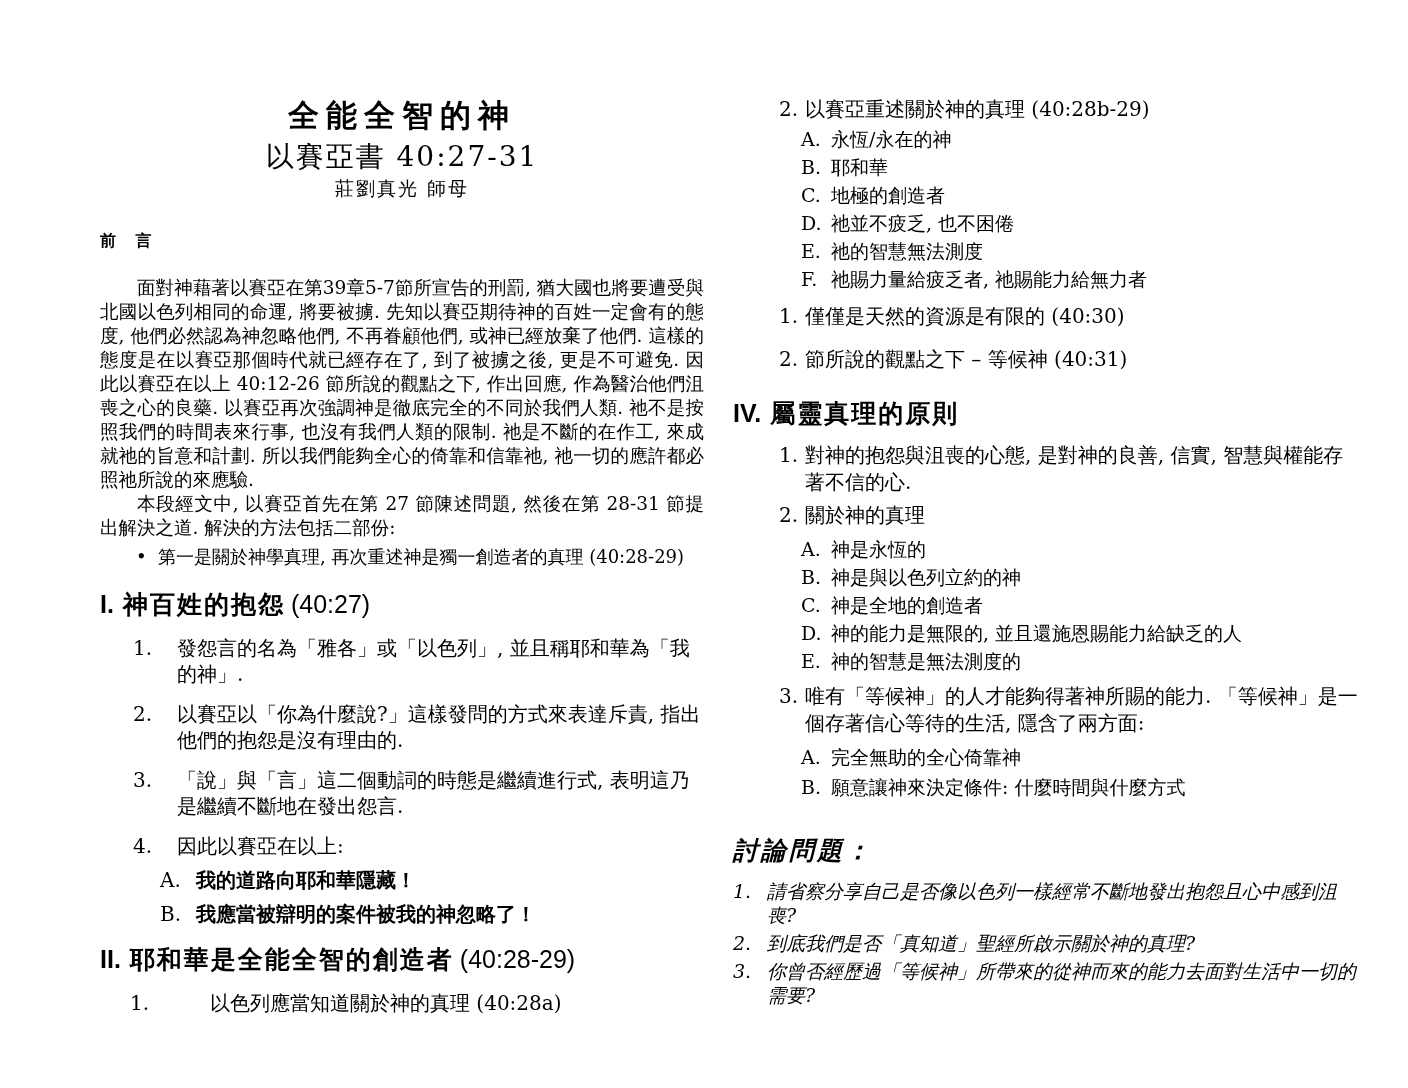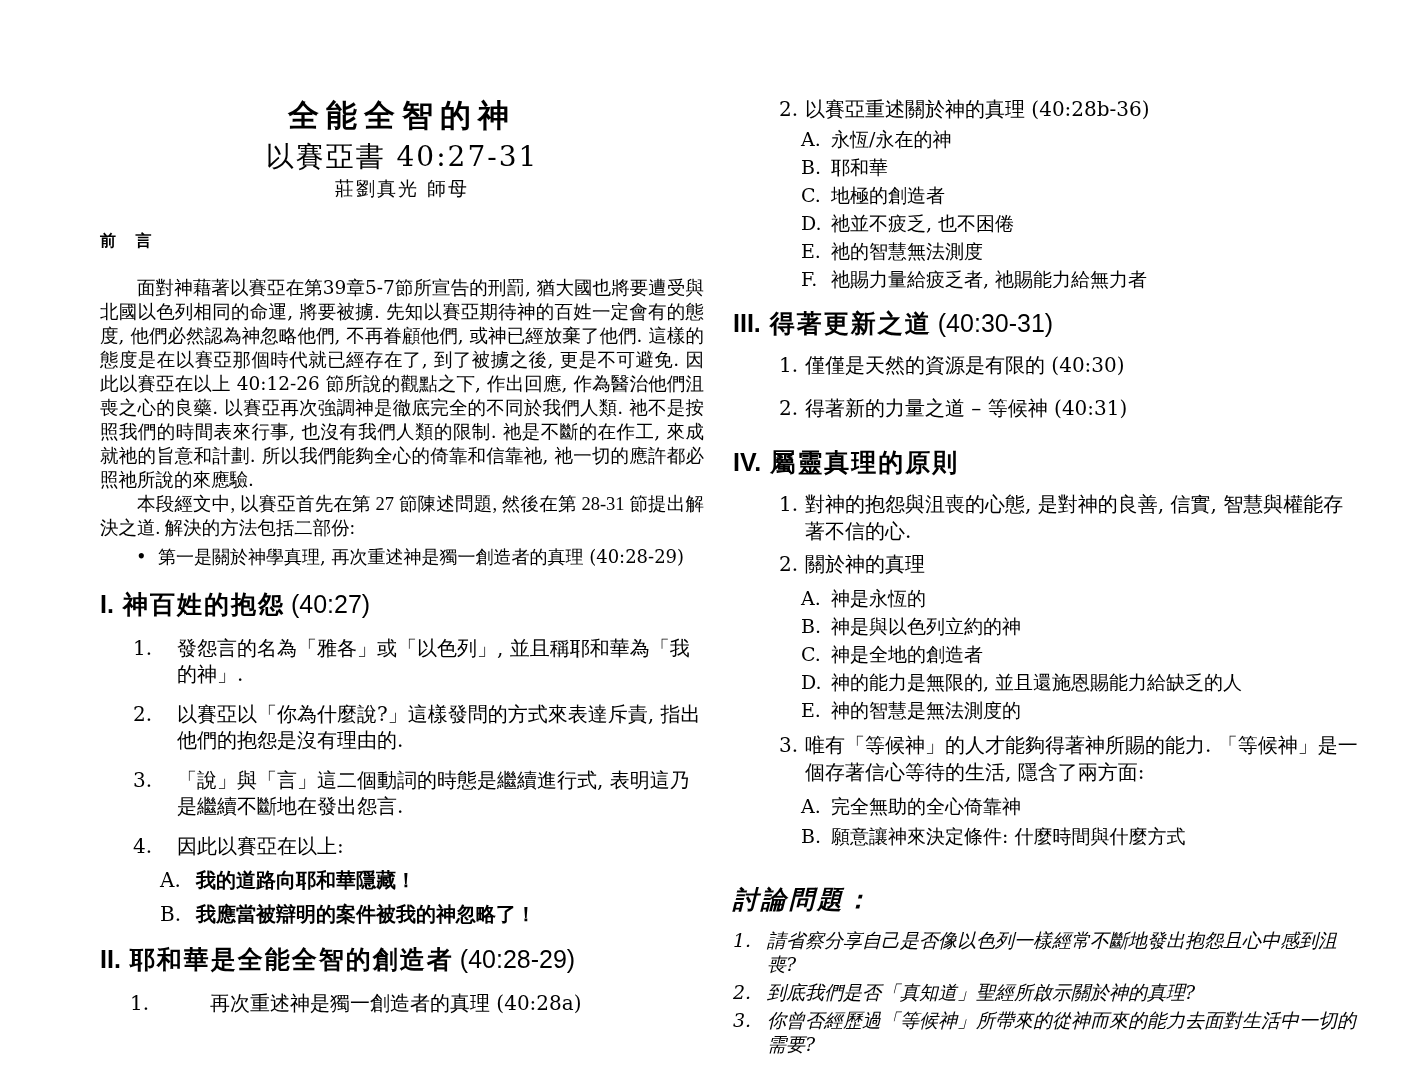--- a/index.html
+++ b/index.html
@@ -14,21 +14,21 @@
   .col-left  { left:100px; width:604px; }
   .col-right { left:733px; width:628px; }
 
   .doc-title    { text-align:center; font-size:31px; font-weight:bold; letter-spacing:7px; line-height:38px; }
   .doc-subtitle { text-align:center; font-size:28px; letter-spacing:2px; margin-top:10px; line-height:26px; }
   .doc-author   { text-align:center; font-size:19px; letter-spacing:2px; margin-top:6px; line-height:24px; }
 
   .preface-head { margin-top:26px; font-size:16px; font-weight:bold; letter-spacing:7px; line-height:30px; }
 
   .body-para { margin-top:20px; font-size:18.5px; line-height:24px; text-align:justify; text-indent:2em; }
-  .body-para.cont { margin-top:0;font-family:Liberation Serif, serif; }
+  .body-para.cont { margin-top:0; }
 
   .bullets { margin:4px 0 0 36px; list-style:none; font-size:18px; line-height:26px; }
   .bullets li { padding-left:22px; }
   .bullets li::before { content:"\2022"; display:inline-block; width:22px; margin-left:-22px; }
 
   .sec-head { font-size:25px; line-height:32px; }
   .sec-num  { font-family:"Liberation Sans","DejaVu Sans",sans-serif; font-weight:bold; margin-right:9px; }
   .sec-title{ font-weight:bold; letter-spacing:2px; }
   .sec-ref  { font-family:"Liberation Sans","DejaVu Sans",sans-serif; margin-left:6px; }
 
@@ -110,28 +110,28 @@
     <div class="sub mt8">
       <span class="n">B.</span>
         <span class="t">我應當被辯明的案件被我的神忽略了！</span>
     </div>
 
     <div class="sec-head mt16">
       <span class="sec-num">II.</span><span class="sec-title">耶和華是全能全智的創造者</span><span class="sec-ref">(40:28-29)</span>
     </div>
     <div class="item wide mt14">
       <span class="n">1.</span>
-        <span class="t">再次重述神是獨一創造者的真理 (40:28a)</span>
+        <span class="t">以色列應當知道關於神的真理 (40:28a)</span>
     </div>
   </div>
 
   <div class="col col-right">
     <div class="r-item">
       <span class="n">2.</span>
-        <span class="t">以賽亞重述關於神的真理 (40:28b-36)</span>
+        <span class="t">以賽亞重述關於神的真理 (40:28b-29)</span>
     </div>
     <div class="r-sub">
       <span class="n">A.</span>
         <span class="t">永恆/永在的神</span>
     </div>
     <div class="r-sub">
       <span class="n">B.</span>
         <span class="t">耶和華</span>
     </div>
     <div class="r-sub">
@@ -144,30 +144,27 @@
     </div>
     <div class="r-sub">
       <span class="n">E.</span>
         <span class="t">祂的智慧無法測度</span>
     </div>
     <div class="r-sub">
       <span class="n">F.</span>
         <span class="t">祂賜力量給疲乏者, 祂賜能力給無力者</span>
     </div>
 
-    <div class="sec-head mt16">
-      <span class="sec-num">III.</span><span class="sec-title">得著更新之道</span><span class="sec-ref">(40:30-31)</span>
-    </div>
     <div class="r-item mt12">
       <span class="n">1.</span>
         <span class="t">僅僅是天然的資源是有限的 (40:30)</span>
     </div>
     <div class="r-item mt16">
       <span class="n">2.</span>
-        <span class="t">得著新的力量之道 – 等候神 (40:31)</span>
+        <span class="t">節所說的觀點之下 – 等候神 (40:31)</span>
     </div>
 
     <div class="sec-head mt24">
       <span class="sec-num">IV.</span><span class="sec-title">屬靈真理的原則</span><span class="sec-ref"></span>
     </div>
     <div class="r-item mt12">
       <span class="n">1.</span>
         <span class="t">對神的抱怨與沮喪的心態, 是對神的良善, 信實, 智慧與權能存著不信的心.</span>
     </div>
     <div class="r-item mt6">

